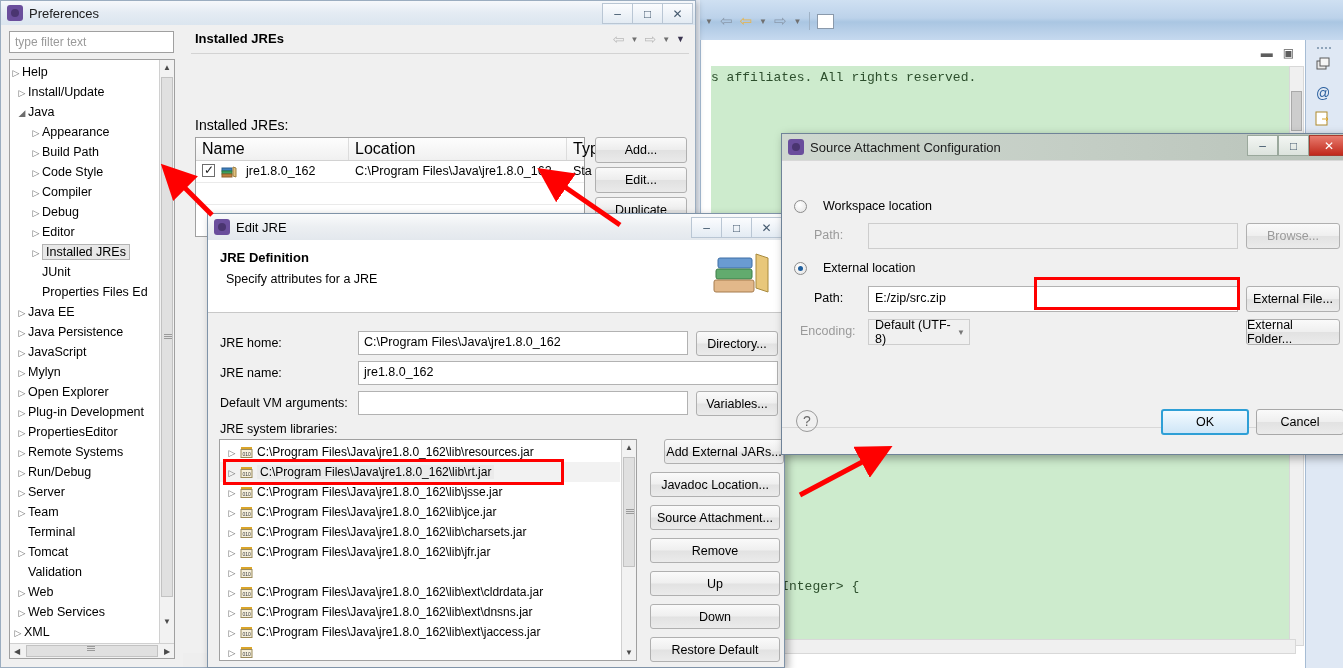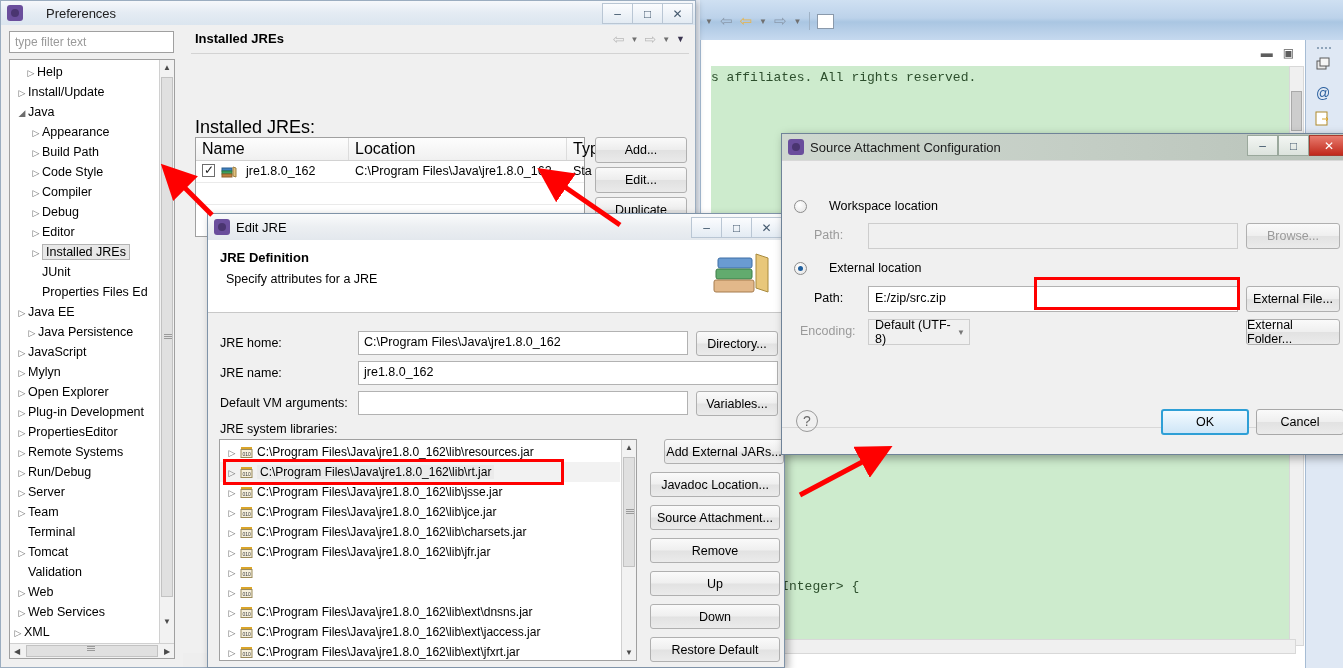--- a/index.html
+++ b/index.html
@@ -43,21 +43,21 @@
   #prefs-window{
     left:0;top:0;width:696px;height:668px;
     background:#f0f0f0;border:1px solid #9badc0;box-sizing:border-box;
     box-shadow:2px 2px 6px rgba(0,0,0,.25);
   }
   #prefs-titlebar{
     position:absolute;left:0;top:0;width:694px;height:24px;
     background:linear-gradient(to bottom,#f6f8fb 0%,#e4ebf3 50%,#dbe5ef 100%);
     display:flex;align-items:center;
   }
-  #prefs-title{margin-left:23px;font-size:13px;color:#202020;}
+  #prefs-title{margin-left:6px;font-size:13px;color:#202020;}
   #prefs-winbtns{position:absolute;right:2px;top:2px;display:flex;}
   .winbtn{width:29px;height:19px;border:1px solid #b9c6d4;border-left:none;
     background:linear-gradient(to bottom,#fbfcfe,#e3ebf3);
     display:flex;align-items:center;justify-content:center;font-size:12px;color:#43586d;}
   .winbtn:first-child{border-left:1px solid #b9c6d4;}
   #prefs-body{position:absolute;left:0;top:24px;width:694px;height:642px;background:#f0f0f0;}
 
   #filter-input{
     position:absolute;left:8px;top:6px;width:165px;height:22px;
     background:#fff;border:1px solid #a0a0a0;box-sizing:border-box;
@@ -80,21 +80,21 @@
 
   
   #prefs-right{position:absolute;left:182px;top:0px;width:512px;height:642px;background:#f0f0f0;}
   #jre-head{position:absolute;left:12px;top:6px;font-size:13px;font-weight:bold;}
   #jre-navs{position:absolute;right:10px;top:6px;display:flex;align-items:center;gap:6px;}
   .navarrow{color:#b9b9b9;font-size:14px;}
   .navcaret{color:#707070;font-size:8px;}
   .navcaret.dark{color:#3b3550;font-size:9px;}
   #jre-headline{position:absolute;left:8px;top:28px;width:498px;height:1px;background:#d3d3d3;}
   #jre-desc{position:absolute;left:12px;top:38px;width:470px;font-size:12.5px;line-height:19px;}
-  #jre-listlabel{position:absolute;left:12px;top:92px;font-size:18px;}
+  #jre-listlabel{position:absolute;left:12px;top:92px;font-size:14px;}
   #jre-table{position:absolute;left:12px;top:112px;width:390px;height:100px;
     background:#fff;border:1px solid #a0a0a0;box-sizing:border-box;}
   #jre-thead{position:absolute;left:0;top:0;width:388px;height:22px;
     background:linear-gradient(to bottom,#fdfdfd,#f0f0f0);border-bottom:1px solid #d2d2d2;}
   .th{position:absolute;top:0;height:22px;line-height:22px;font-size:16px;padding-left:6px;}
   .th-div{position:absolute;top:0;width:1px;height:22px;background:#dcdcdc;}
   #jre-row{position:absolute;left:0;top:22px;width:388px;height:22px;border-bottom:1px solid #eaeaea;}
   .cell{position:absolute;top:0;height:22px;line-height:22px;font-size:12.5px;padding-left:6px;white-space:nowrap;}
   .chkbox{position:absolute;left:6px;top:4px;width:13px;height:13px;background:#fff;border:1px solid #6d6d6d;box-sizing:border-box;}
   .chkmark{position:absolute;left:1px;top:-2px;font-size:12px;color:#1c1c1c;}
@@ -147,21 +147,21 @@
     background:linear-gradient(to right,#cfd8d0 0%,#c3cdc4 55%,#b9c3ba 100%);
     display:flex;align-items:center;}
   #srcatt-title .t{margin-left:6px;font-size:13px;color:#1a1a1a;}
   #srcatt-winbtns{position:absolute;right:1px;top:1px;display:flex;}
   .winbtn2{width:29px;height:19px;border:1px solid #9aa89c;
     background:linear-gradient(to bottom,#f3f6f3,#dce3dd);
     display:flex;align-items:center;justify-content:center;font-size:12px;color:#43586d;}
   .winbtn2.close{width:38px;background:linear-gradient(to bottom,#e87b6e,#c0291b);color:#fff;border-color:#a8382c;}
   #srcatt-body{position:absolute;left:0;top:26px;width:568px;height:268px;background:#f0f0f0;border-top:1px solid #d8d8d8;}
   #sa-instr{position:absolute;left:12px;top:12px;font-size:12.5px;}
-  .radio-row{position:absolute;display:flex;align-items:center;gap:22px;font-size:12.5px;}
+  .radio-row{position:absolute;display:flex;align-items:center;gap:16px;font-size:12.5px;}
   .radio{width:13px;height:13px;border-radius:50%;border:1px solid #8c8c8c;
     background:radial-gradient(circle at 40% 35%,#ffffff,#e2e2e2);box-sizing:border-box;position:relative;}
   .radio.on::after{content:"";position:absolute;left:3px;top:3px;width:5px;height:5px;border-radius:50%;background:#1f5f9e;}
   .sa-label{position:absolute;font-size:12.5px;}
   .sa-label.dim{color:#9a9a9a;}
   .sa-input{position:absolute;height:26px;background:#fff;border:1px solid #b2b2b2;box-sizing:border-box;
     font-size:12.5px;padding:4px 6px;}
   .sa-input.dim{background:#f0f0f0;border-color:#cdcdcd;}
   .sa-btn{position:absolute;height:26px;
     background:linear-gradient(to bottom,#fafafa 0%,#efefef 48%,#e2e2e2 52%,#ebebeb 100%);
@@ -262,34 +262,34 @@
       <div class="winbtn">□</div>
       <div class="winbtn">✕</div>
     </div>
   </div>
 
   <div id="prefs-body">
     <div id="filter-input">type filter text</div>
 
     <div id="tree-panel">
       <div id="tree-items" style="position:absolute;left:0;top:2px;width:148px;">
-          <div class="tree-item" style="padding-left: 15px;"><span class="tw">▷</span><span class="lbl">Help</span></div>
+          <div class="tree-item" style="padding-left: 0;"><span class="tw">▷</span><span class="lbl">Help</span></div>
           <div class="tree-item" style="padding-left: 6px;"><span class="tw">▷</span><span class="lbl">Install/Update</span></div>
           <div class="tree-item" style="padding-left: 6px;"><span class="tw" style="transform: rotate(0deg);">◢</span><span class="lbl">Java</span></div>
           <div class="tree-item" style="padding-left: 20px;"><span class="tw">▷</span><span class="lbl">Appearance</span></div>
           <div class="tree-item" style="padding-left: 20px;"><span class="tw">▷</span><span class="lbl">Build Path</span></div>
           <div class="tree-item" style="padding-left: 20px;"><span class="tw">▷</span><span class="lbl">Code Style</span></div>
           <div class="tree-item" style="padding-left: 20px;"><span class="tw">▷</span><span class="lbl">Compiler</span></div>
           <div class="tree-item" style="padding-left: 20px;"><span class="tw">▷</span><span class="lbl">Debug</span></div>
           <div class="tree-item" style="padding-left: 20px;"><span class="tw">▷</span><span class="lbl">Editor</span></div>
           <div class="tree-item sel" style="padding-left: 20px;"><span class="tw">▷</span><span class="lbl">Installed JREs</span></div>
           <div class="tree-item" style="padding-left: 20px;"><span class="tw"></span><span class="lbl">JUnit</span></div>
           <div class="tree-item" style="padding-left: 20px;"><span class="tw"></span><span class="lbl">Properties Files Ed</span></div>
           <div class="tree-item" style="padding-left: 6px;"><span class="tw">▷</span><span class="lbl">Java EE</span></div>
-          <div class="tree-item" style="padding-left: 16px;"><span class="tw">▷</span><span class="lbl">Java Persistence</span></div>
+          <div class="tree-item" style="padding-left: 6px;"><span class="tw">▷</span><span class="lbl">Java Persistence</span></div>
           <div class="tree-item" style="padding-left: 6px;"><span class="tw">▷</span><span class="lbl">JavaScript</span></div>
           <div class="tree-item" style="padding-left: 6px;"><span class="tw">▷</span><span class="lbl">Mylyn</span></div>
           <div class="tree-item" style="padding-left: 6px;"><span class="tw">▷</span><span class="lbl">Open Explorer</span></div>
           <div class="tree-item" style="padding-left: 6px;"><span class="tw">▷</span><span class="lbl">Plug-in Development</span></div>
           <div class="tree-item" style="padding-left: 6px;"><span class="tw">▷</span><span class="lbl">PropertiesEditor</span></div>
           <div class="tree-item" style="padding-left: 6px;"><span class="tw">▷</span><span class="lbl">Remote Systems</span></div>
           <div class="tree-item" style="padding-left: 6px;"><span class="tw">▷</span><span class="lbl">Run/Debug</span></div>
           <div class="tree-item" style="padding-left: 6px;"><span class="tw">▷</span><span class="lbl">Server</span></div>
           <div class="tree-item" style="padding-left: 6px;"><span class="tw">▷</span><span class="lbl">Team</span></div>
           <div class="tree-item" style="padding-left: 6px;"><span class="tw"></span><span class="lbl">Terminal</span></div>
@@ -434,36 +434,36 @@
             </svg></span><span>C:\Program Files\Java\jre1.8.0_162\lib\jfr.jar</span></div>
         <div class="lib-row" style="padding-left: 4px;"><span class="lib-tw">▷</span><span class="lib-ico"><svg width="14" height="12" viewBox="0 0 14 12">
               <rect x="1" y="1" width="11" height="2" fill="#d9a42a"></rect>
               <rect x="1" y="3.5" width="11" height="8" fill="#f6f0dc" stroke="#9a8a5a"></rect>
               <text x="2.5" y="10" font-size="5" fill="#3a3a3a">010</text>
             </svg></span></div>
         <div class="lib-row" style="padding-left: 4px;"><span class="lib-tw">▷</span><span class="lib-ico"><svg width="14" height="12" viewBox="0 0 14 12">
               <rect x="1" y="1" width="11" height="2" fill="#d9a42a"></rect>
               <rect x="1" y="3.5" width="11" height="8" fill="#f6f0dc" stroke="#9a8a5a"></rect>
               <text x="2.5" y="10" font-size="5" fill="#3a3a3a">010</text>
+            </svg></span><span>C:\Program Files\Java\jre1.8.0_162\lib\ext\cldrdata.jar</span></div>
+        <div class="lib-row" style="padding-left: 4px;"><span class="lib-tw">▷</span><span class="lib-ico"><svg width="14" height="12" viewBox="0 0 14 12">
+              <rect x="1" y="1" width="11" height="2" fill="#d9a42a"></rect>
+              <rect x="1" y="3.5" width="11" height="8" fill="#f6f0dc" stroke="#9a8a5a"></rect>
+              <text x="2.5" y="10" font-size="5" fill="#3a3a3a">010</text>
+            </svg></span><span>C:\Program Files\Java\jre1.8.0_162\lib\ext\dnsns.jar</span></div>
+        <div class="lib-row" style="padding-left: 4px;"><span class="lib-tw">▷</span><span class="lib-ico"><svg width="14" height="12" viewBox="0 0 14 12">
+              <rect x="1" y="1" width="11" height="2" fill="#d9a42a"></rect>
+              <rect x="1" y="3.5" width="11" height="8" fill="#f6f0dc" stroke="#9a8a5a"></rect>
+              <text x="2.5" y="10" font-size="5" fill="#3a3a3a">010</text>
+            </svg></span><span>C:\Program Files\Java\jre1.8.0_162\lib\ext\jaccess.jar</span></div>
+        <div class="lib-row" style="padding-left: 4px;"><span class="lib-tw">▷</span><span class="lib-ico"><svg width="14" height="12" viewBox="0 0 14 12">
+              <rect x="1" y="1" width="11" height="2" fill="#d9a42a"></rect>
+              <rect x="1" y="3.5" width="11" height="8" fill="#f6f0dc" stroke="#9a8a5a"></rect>
+              <text x="2.5" y="10" font-size="5" fill="#3a3a3a">010</text>
             </svg></span></div>
-        <div class="lib-row" style="padding-left: 4px;"><span class="lib-tw">▷</span><span class="lib-ico"><svg width="14" height="12" viewBox="0 0 14 12">
-              <rect x="1" y="1" width="11" height="2" fill="#d9a42a"></rect>
-              <rect x="1" y="3.5" width="11" height="8" fill="#f6f0dc" stroke="#9a8a5a"></rect>
-              <text x="2.5" y="10" font-size="5" fill="#3a3a3a">010</text>
-            </svg></span><span>C:\Program Files\Java\jre1.8.0_162\lib\ext\dnsns.jar</span></div>
-        <div class="lib-row" style="padding-left: 4px;"><span class="lib-tw">▷</span><span class="lib-ico"><svg width="14" height="12" viewBox="0 0 14 12">
-              <rect x="1" y="1" width="11" height="2" fill="#d9a42a"></rect>
-              <rect x="1" y="3.5" width="11" height="8" fill="#f6f0dc" stroke="#9a8a5a"></rect>
-              <text x="2.5" y="10" font-size="5" fill="#3a3a3a">010</text>
-            </svg></span><span>C:\Program Files\Java\jre1.8.0_162\lib\ext\jaccess.jar</span></div>
-        <div class="lib-row" style="padding-left: 4px;"><span class="lib-tw">▷</span><span class="lib-ico"><svg width="14" height="12" viewBox="0 0 14 12">
-              <rect x="1" y="1" width="11" height="2" fill="#d9a42a"></rect>
-              <rect x="1" y="3.5" width="11" height="8" fill="#f6f0dc" stroke="#9a8a5a"></rect>
-              <text x="2.5" y="10" font-size="5" fill="#3a3a3a">010</text>
-            </svg></span><span>C:\Program Files\Java\jre1.8.0_162\lib\ext\jfxrt.jar</span></div>
       </div>
     <div id="libs-vscroll">
       <div class="sb-arrow" style="top:0;">▲</div>
       <div id="libs-vthumb">
           <span class="thumb-grip"></span>
         </div>
       <div class="sb-arrow" style="bottom:0;">▼</div>
     </div>
   </div>
 

